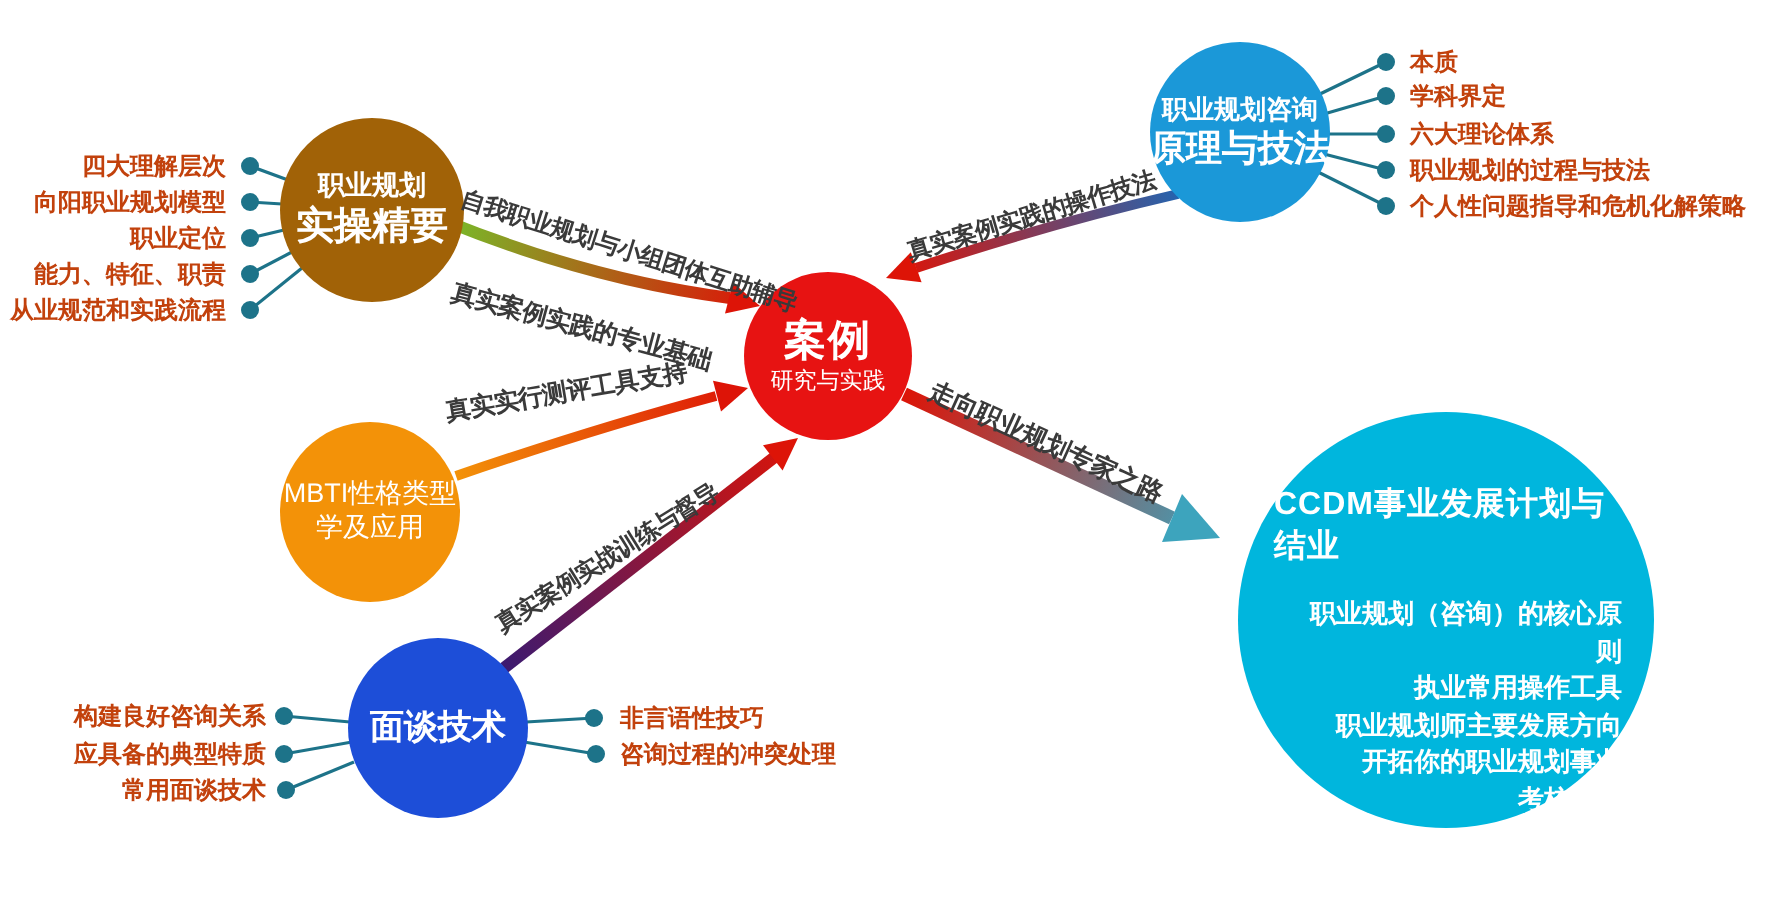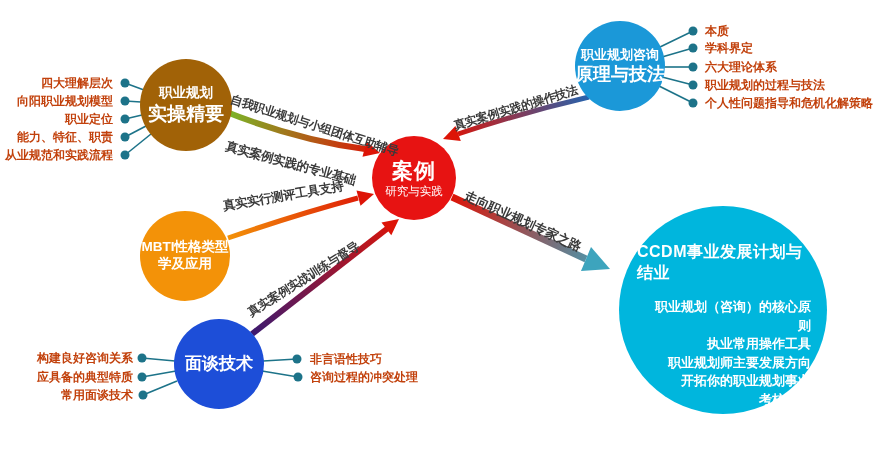--- a/index.html
+++ b/index.html
@@ -16,21 +16,21 @@
   .node-green{left:140px;top:59px;width:92px;height:92px;background:#a16207;font-family:Liberation Serif, serif;}
   .node-green .l1{font-size:13.5px;font-weight:600;}
   .node-green .l2{font-size:19px;font-weight:bold;}
   .node-blue{left:575px;top:21px;width:90px;height:90px;background:#1b98d8;}
   .node-blue .l1{font-size:13px;font-weight:bold;}
   .node-blue .l2{font-size:18px;font-weight:bold;}
   .node-red{left:372px;top:136px;width:84px;height:84px;background:#e71312;}
   .node-red .l1{font-size:21px;font-weight:bold;letter-spacing:1px;}
   .node-red .l2{font-size:11.5px;}
   .node-orange{left:140px;top:211px;width:90px;height:90px;background:#f39208;}
-  .node-orange .l1,.node-orange .l2{font-size:13.5px;font-weight:700;}
+  .node-orange .l1,.node-orange .l2{font-size:13.5px;font-weight:400;}
   .node-purple{left:174px;top:319px;width:90px;height:90px;background:#1d4ed8;}
   .node-purple .l1{font-size:17px;font-weight:bold;}
   .node-cyan{
     position:absolute;left:619px;top:206px;width:208px;height:208px;border-radius:50%;
     background:#00b6dd;color:#fff;box-sizing:border-box;padding:36px 16px 0 18px;
     text-align:left;
   }
   .node-cyan .title{font-size:16px;font-weight:bold;letter-spacing:0.5px;}
   .node-cyan ul{list-style:none;margin:14px 0 0 0;padding:0 0 0 6px;}
   .node-cyan li{font-size:13px;line-height:18.5px;font-weight:600;text-align:right;}

